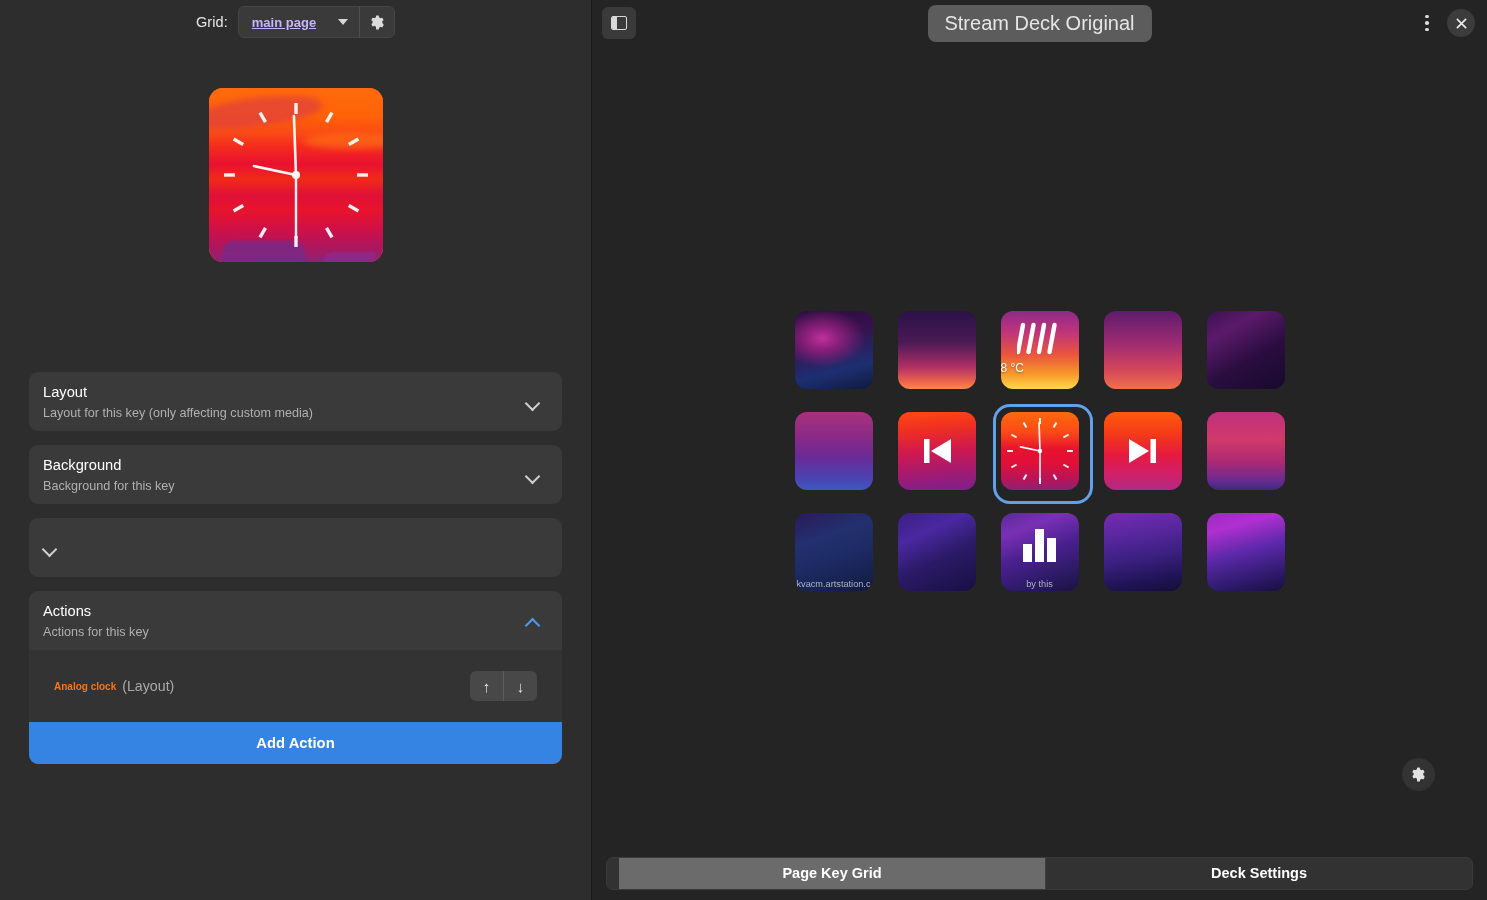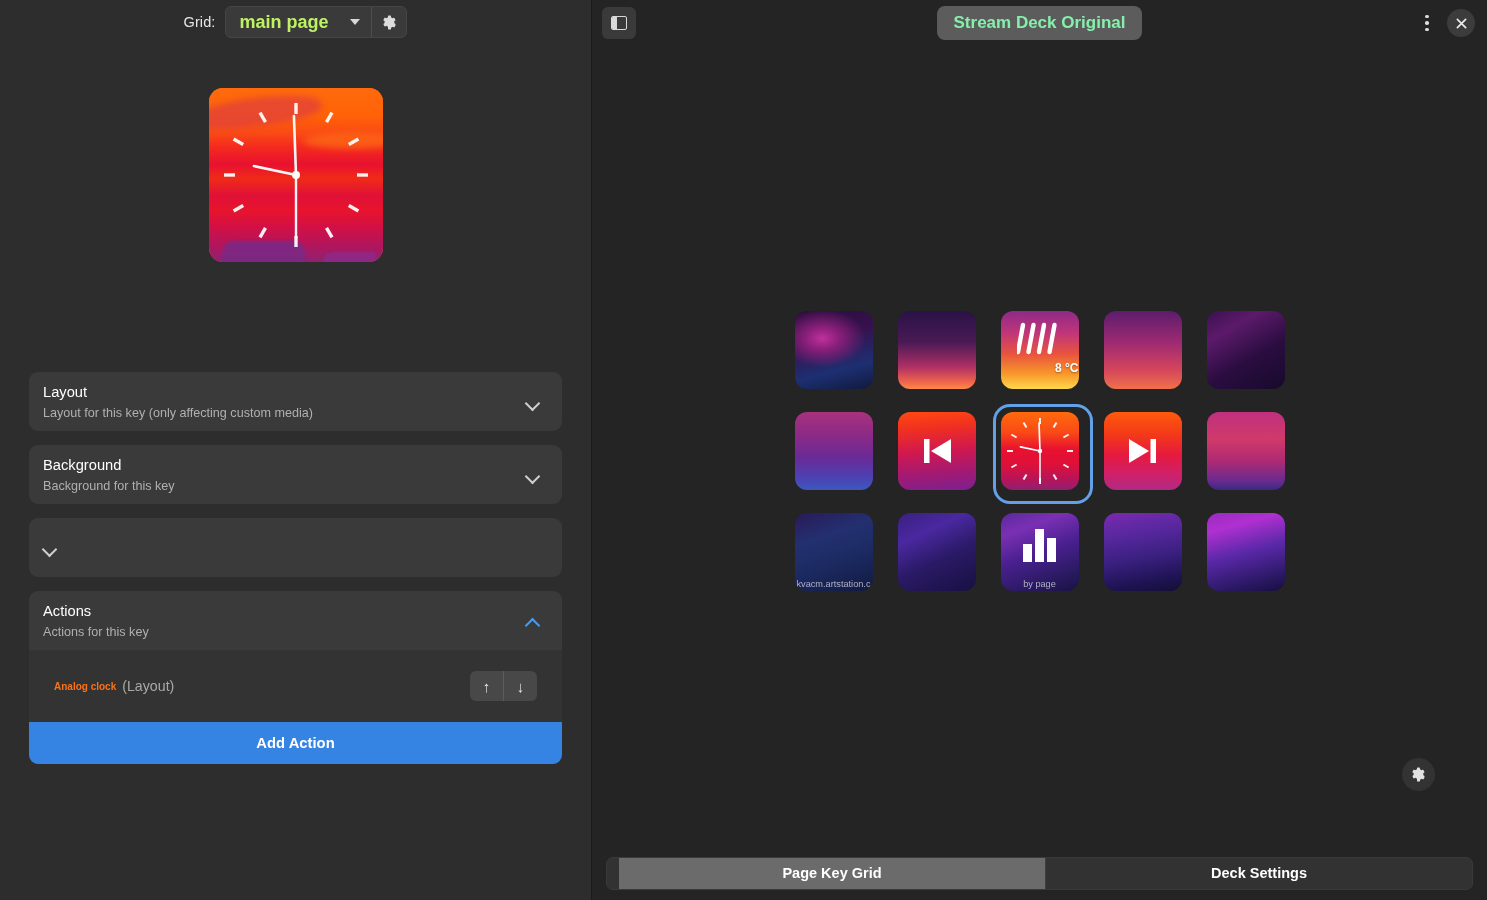--- a/index.html
+++ b/index.html
@@ -48,24 +48,25 @@
     border: 1px solid #454545;
   }
   .page-combo-main {
     display: flex;
     align-items: center;
     gap: 22px;
     padding: 0 11px 0 13px;
     cursor: pointer;
   }
   .page-combo-text {
-    font-size: 18px;
-    color: #bef264;
+    font-size: 13px;
+    color: #c4b5fd;
     font-weight: 600;
     white-space: nowrap;
+    text-decoration: underline;
   }
   .caret-down {
     width: 0; height: 0;
     border-left: 5.5px solid transparent;
     border-right: 5.5px solid transparent;
     border-top: 6px solid #d8d8d8;
   }
   .combo-sep { width: 1px; background: #4f4f4f; }
   .page-gear-btn {
     width: 34px;
@@ -284,23 +285,23 @@
   .sb-icon i {
     width: 5px;
     background: #d9d9d9;
     display: block;
   }
   .title-pill {
     position: absolute;
     left: 50%;
     transform: translateX(-50%);
     background: #5c5c5c;
-    color: #86efac;
-    font-size: 17px;
-    font-weight: 700;
+    color: #e5e5e5;
+    font-size: 20px;
+    font-weight: 400;
     padding: 7px 17px;
     border-radius: 8px;
     cursor: pointer;
     white-space: nowrap;
   }
   .hdr-right {
     margin-left: auto;
     display: flex;
     align-items: center;
     gap: 6px;
@@ -380,24 +381,24 @@
     text-align: center;
     font-size: 9.2px;
     color: #c8c8d8;
     white-space: nowrap;
     overflow: hidden;
     opacity: .85;
   }
   .key-temp {
     position: absolute;
     bottom: 14px; left: 0; right: 0;
-    text-align: right;
+    text-align: left;
     font-size: 12px;
     color: #ffffff;
-    font-weight: 700;
+    font-weight: 400;
     text-shadow: 0 1px 2px rgba(0,0,0,.35);
   }
 
   .fab-gear {
     position: absolute;
     right: 52px; bottom: 55px;
     width: 33px; height: 33px;
     border-radius: 50%;
     background: #333333;
     display: flex;
@@ -655,21 +656,21 @@
           </div>
           <div class="key-wrap">
             <div class="key" style="background-image: linear-gradient(160deg, rgb(90, 42, 154) 0%, rgb(122, 48, 180) 22%, rgb(74, 32, 144) 50%, rgb(42, 26, 98) 80%, rgb(26, 18, 68) 100%);">
               <div class="key-overlay" style="align-items: flex-start; padding-top: 15px;">
                 <svg width="36" height="34" viewBox="0 0 36 34">
                   <rect x="1" y="16" width="9" height="18" fill="#fff"></rect>
                   <rect x="13" y="1" width="9" height="33" fill="#fff"></rect>
                   <rect x="25" y="10" width="9" height="24" fill="#fff"></rect>
                 </svg>
               </div>
-              <div class="key-caption">by page</div>
+              <div class="key-caption">by this</div>
             </div>
           </div>
           <div class="key-wrap">
             <div class="key" style="background-image: linear-gradient(170deg, rgb(122, 42, 176) 0%, rgb(90, 40, 160) 26%, rgb(58, 32, 128) 56%, rgb(32, 20, 86) 82%, rgb(20, 14, 54) 100%);"></div>
           </div>
           <div class="key-wrap">
             <div class="key" style="background-image: linear-gradient(165deg, rgb(154, 42, 192) 0%, rgb(176, 48, 208) 20%, rgb(90, 40, 168) 50%, rgb(46, 26, 106) 80%, rgb(24, 14, 64) 100%);"></div>
           </div>
         </div>
       <div class="fab-gear">

